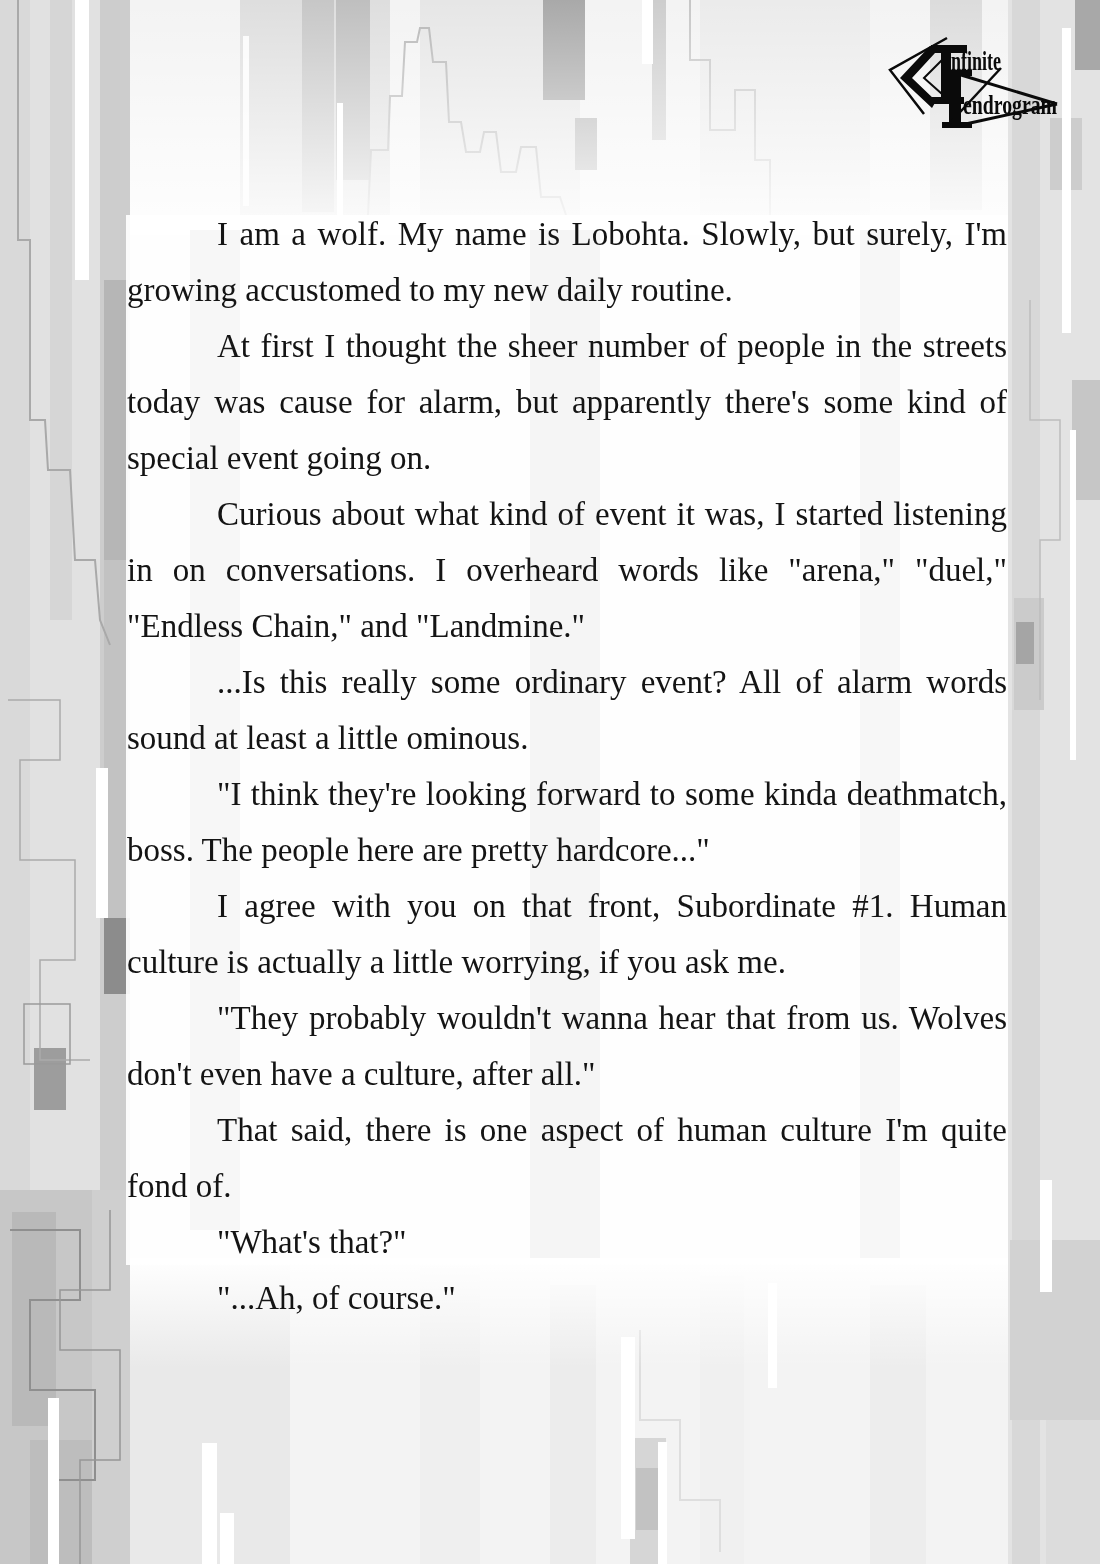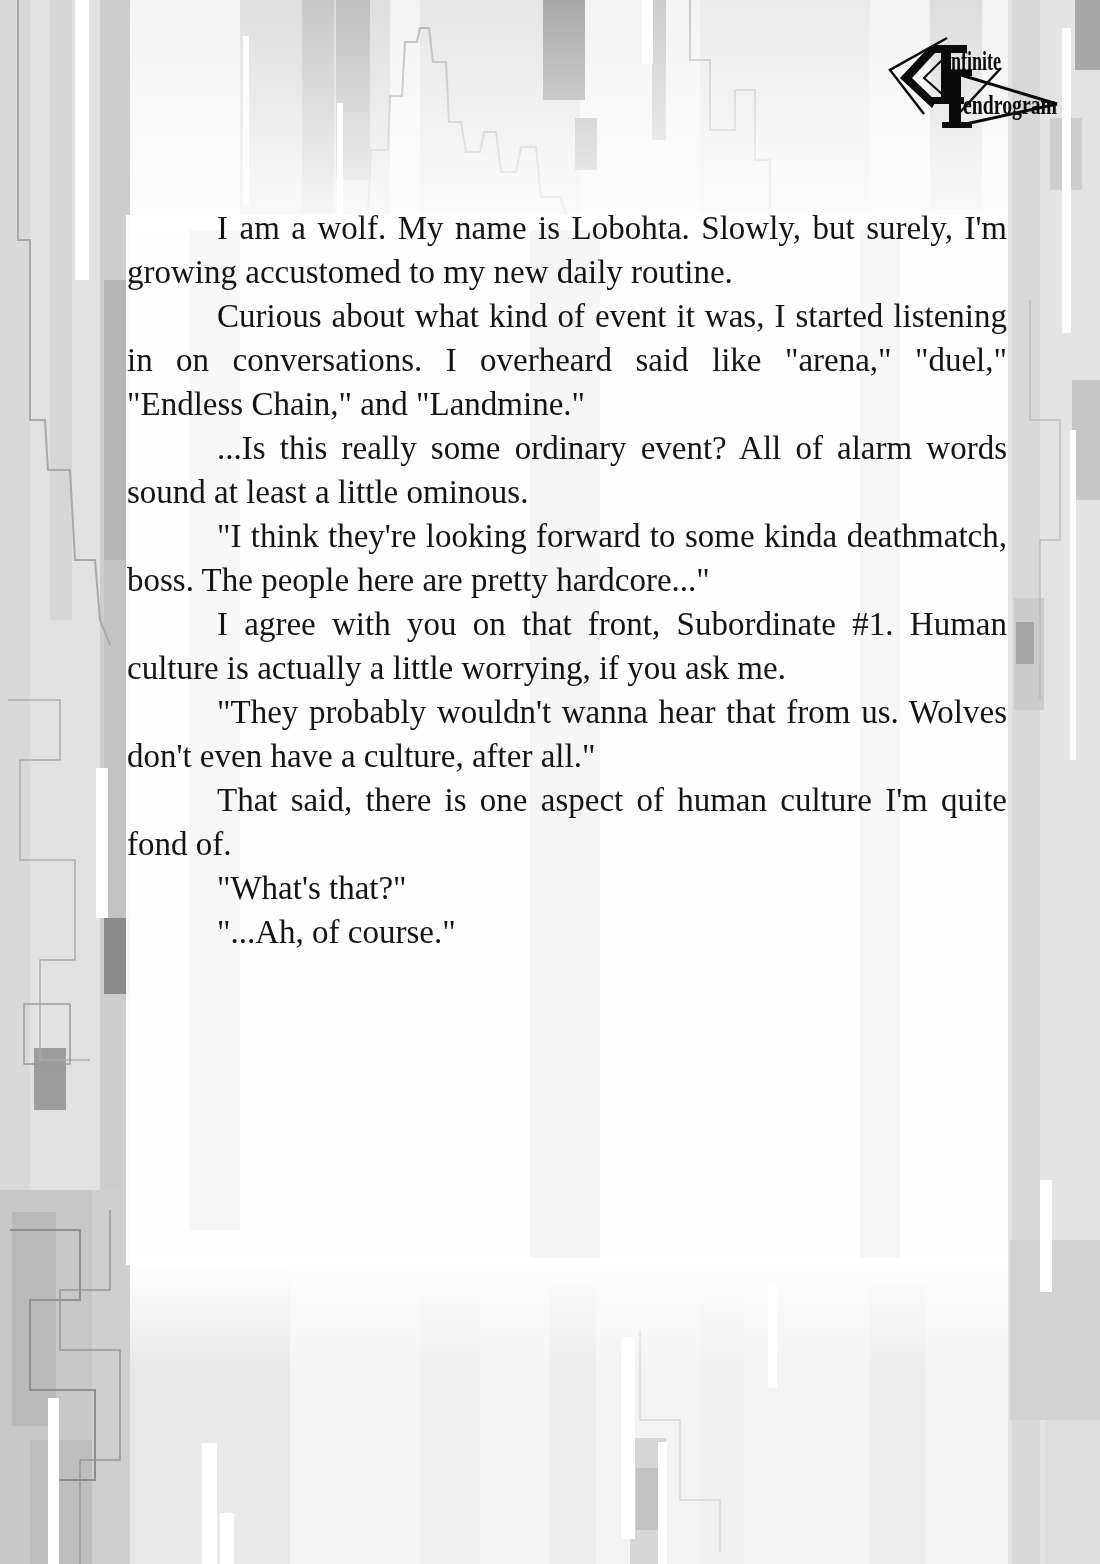--- a/index.html
+++ b/index.html
@@ -15,21 +15,21 @@
     width: 190px; height: 105px; z-index: 2;
   }
   .logo svg text {
     font-family: "Liberation Serif", serif;
     font-weight: bold;
     fill: #0a0a0a;
   }
   .text-block {
     position: absolute; left: 127px; top: 206px; width: 880px;
     z-index: 2;
-    font-size: 33px; line-height: 44px;
+    font-size: 33px; line-height: 56px;
     color: #141414;
     text-align: justify;
   }
   .text-block p { margin: 0; text-indent: 90px; }
 </style>
 </head>
 <body>
 
 <svg class="bg" width="1100" height="1564" viewBox="0 0 1100 1564" aria-hidden="true">
   <defs>
@@ -138,21 +138,22 @@
       <path d="M77 91 L173 70" stroke="#0a0a0a" stroke-width="3" fill="none"></path>
       <path d="M117 34 L65 90" stroke="#0a0a0a" stroke-width="2.5" fill="none"></path>
     </g>
     <text x="67" y="36" font-size="28" textLength="50" lengthAdjust="spacingAndGlyphs">nfinite</text>
     <text x="79" y="80" font-size="28" textLength="94" lengthAdjust="spacingAndGlyphs">endrogram</text>
   </svg>
 </div>
 
 <div class="text-block">
   <p>I am a wolf. My name is Lobohta. Slowly, but surely, I'm growing accustomed to my new daily routine.</p>
-  <p>Curious about what kind of event it was, I started listening in on conversations. I overheard said like "arena," "duel," "Endless Chain," and "Landmine."</p>
+  <p>At first I thought the sheer number of people in the streets today was cause for alarm, but apparently there's some kind of special event going on.</p>
+  <p>Curious about what kind of event it was, I started listening in on conversations. I overheard words like "arena," "duel," "Endless Chain," and "Landmine."</p>
   <p>...Is this really some ordinary event? All of alarm words sound at least a little ominous.</p>
   <p>"I think they're looking forward to some kinda deathmatch, boss. The people here are pretty hardcore..."</p>
   <p>I agree with you on that front, Subordinate #1. Human culture is actually a little worrying, if you ask me.</p>
   <p>"They probably wouldn't wanna hear that from us. Wolves don't even have a culture, after all."</p>
   <p>That said, there is one aspect of human culture I'm quite fond of.</p>
   <p>"What's that?"</p>
   <p>"...Ah, of course."</p>
 </div>
 
 </body></html>

